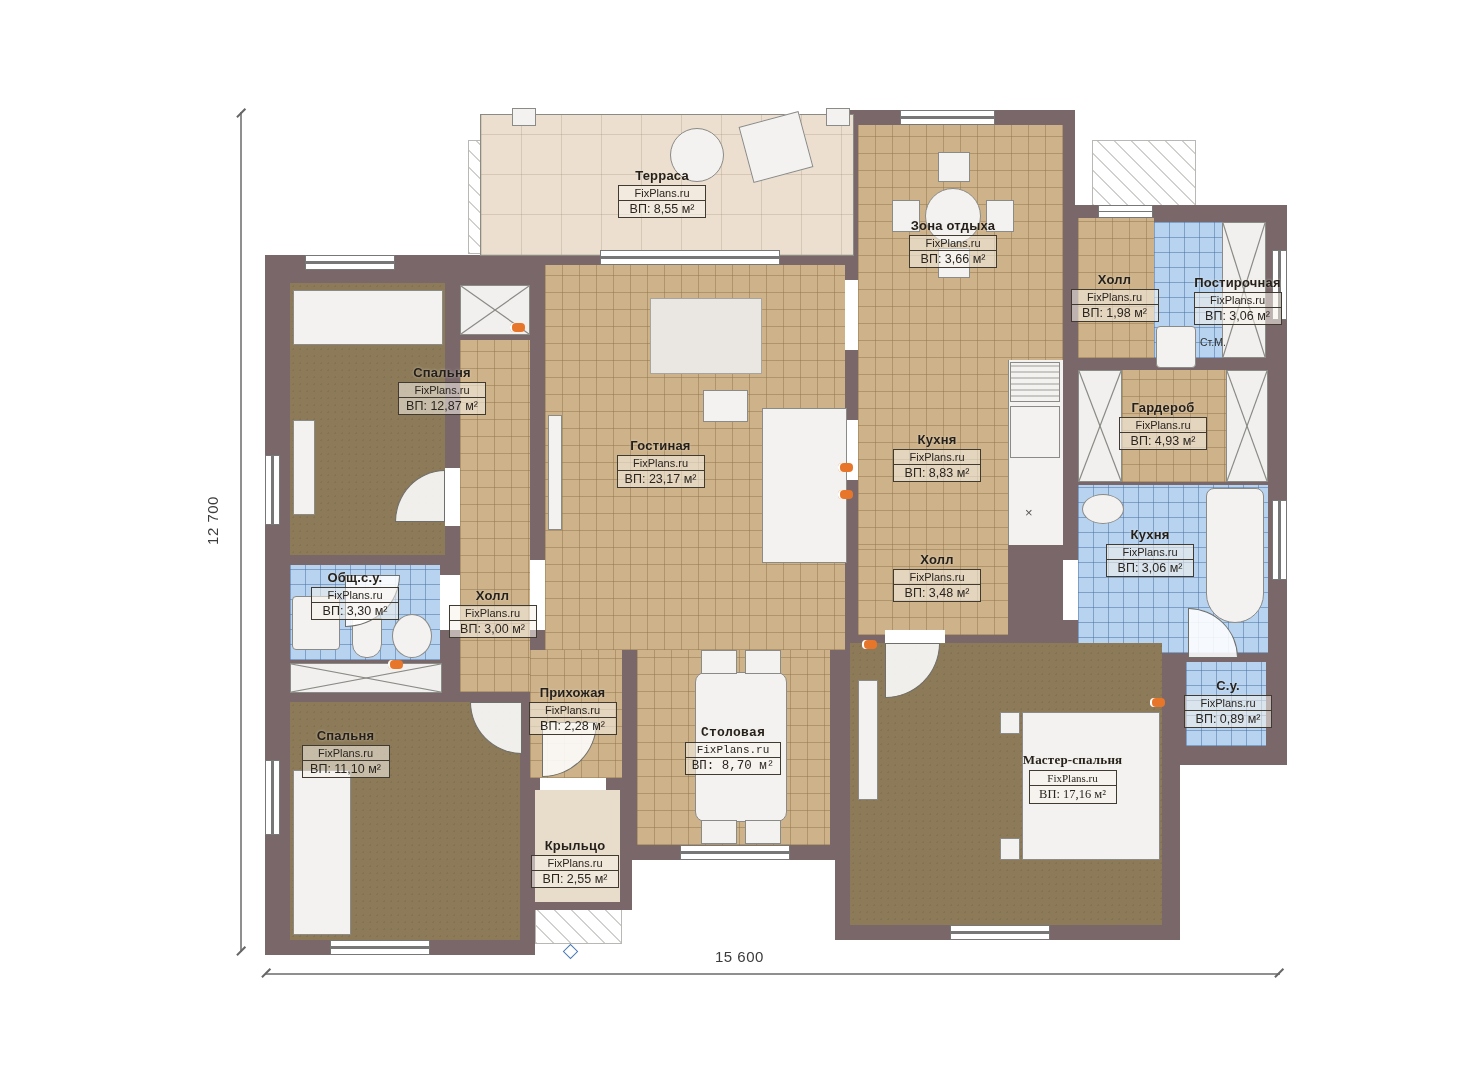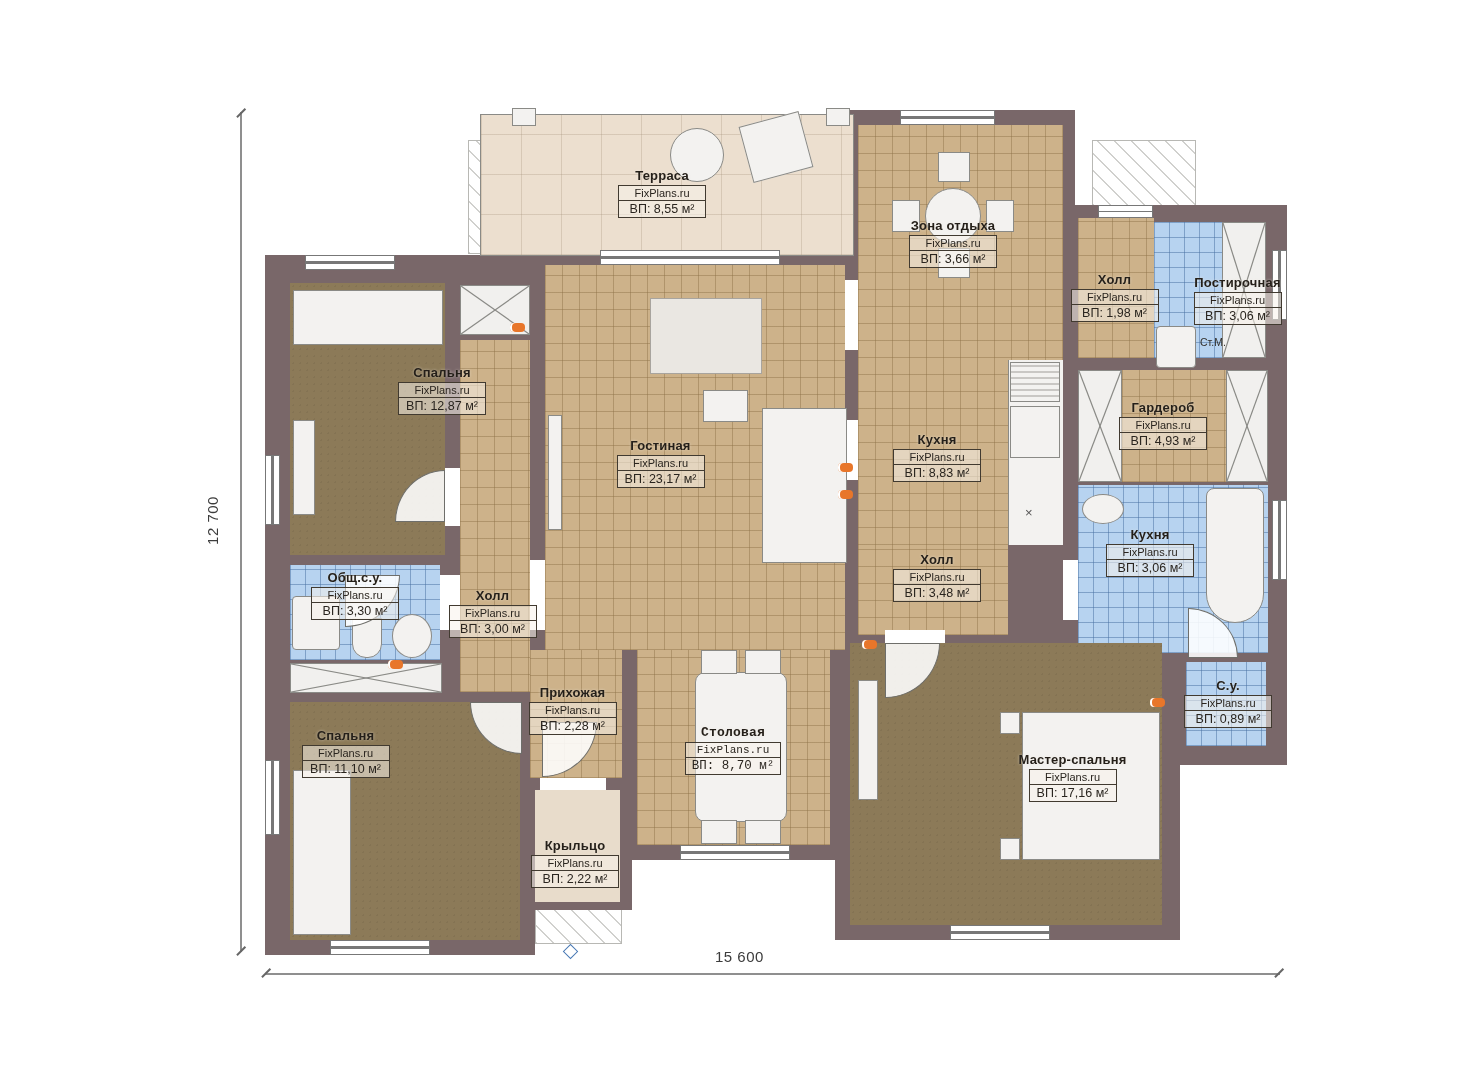--- a/index.html
+++ b/index.html
@@ -290,39 +290,39 @@
       <div class="rarea">ВП: 2,28 м²</div>
     </div>
   </div>
   <div class="rlabel" style="left:678px;top:725px;width:110px;font-family:Liberation Mono, monospace;">
     <div class="rname">Столовая</div>
     <div class="rbox">
       <div class="rwm">FixPlans.ru</div>
       <div class="rarea">ВП: 8,70 м²</div>
     </div>
   </div>
-  <div class="rlabel" style="left:1000px;top:752px;width:145px;">
+  <div class="rlabel" style="left:1000px;top:752px;width:145px;font-family:Liberation Serif, serif;">
     <div class="rname">Мастер-спальня</div>
     <div class="rbox">
       <div class="rwm">FixPlans.ru</div>
       <div class="rarea">ВП: 17,16 м²</div>
     </div>
   </div>
   <div class="rlabel" style="left:1178px;top:678px;width:100px;">
     <div class="rname">С.у.</div>
     <div class="rbox">
       <div class="rwm">FixPlans.ru</div>
       <div class="rarea">ВП: 0,89 м²</div>
     </div>
   </div>
   <div class="rlabel" style="left:520px;top:838px;width:110px;">
     <div class="rname">Крыльцо</div>
     <div class="rbox">
       <div class="rwm">FixPlans.ru</div>
-      <div class="rarea">ВП: 2,22 м²</div>
+      <div class="rarea">ВП: 2,55 м²</div>
     </div>
   </div>
 
   <div class="dimline" style="left:240px;top:112px;width:1.5px;height:840px;"></div>
   <div class="tick" style="left:235px;top:112px;"></div>
   <div class="tick" style="left:235px;top:950px;"></div>
   <div class="dimtext" style="left:182px;top:512px;transform:rotate(-90deg);transform-origin:center;width:60px;text-align:center;">12 700</div>
 
   <div class="dimline" style="left:265px;top:973px;width:1015px;height:1.5px;"></div>
   <div class="tick" style="left:260px;top:972px;"></div>

